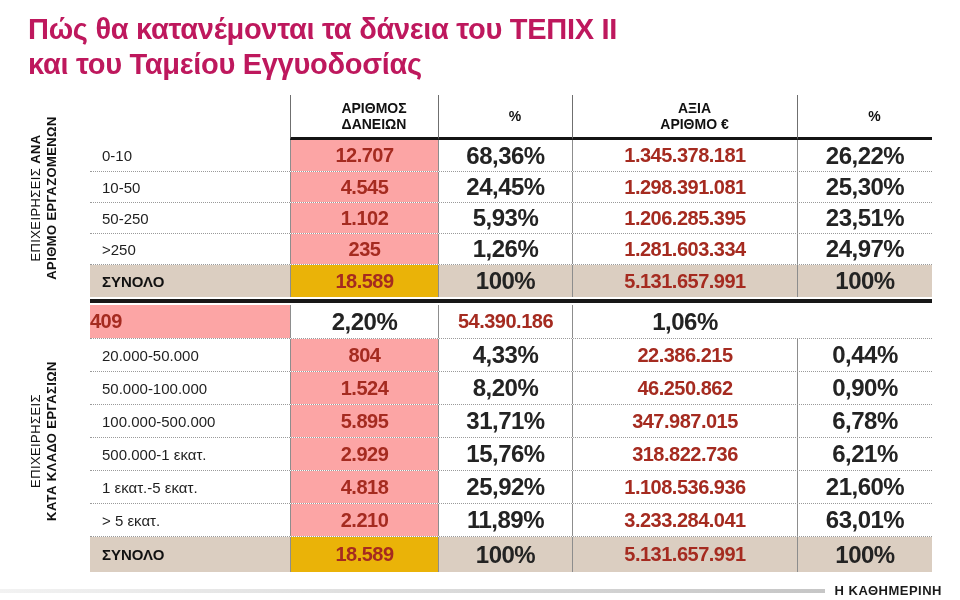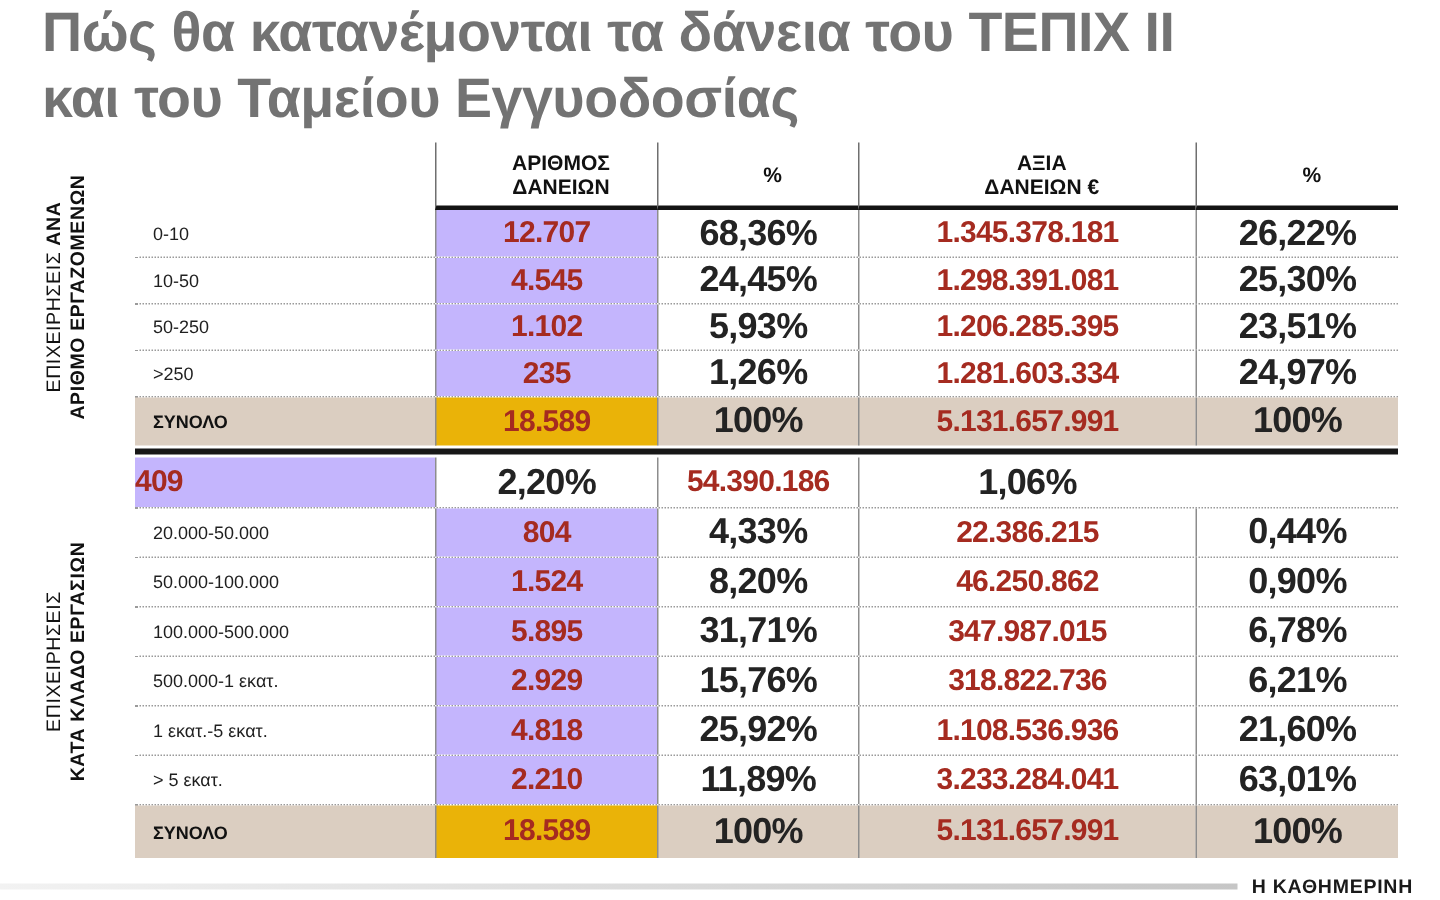--- a/index.html
+++ b/index.html
@@ -3,22 +3,22 @@
 <meta charset="utf-8">
 <style>
   * { margin:0; padding:0; box-sizing:border-box; }
   html,body { background:#ffffff; }
   .page {
     position:relative; width:960px; height:600px; background:#fff;
     font-family:"Liberation Sans", sans-serif; overflow:hidden;
   }
   
   .title {
-    position:absolute; left:28px; top:0;
-    font-size:37px; font-weight:700; color:#737373; line-height:1.2;
+    position:absolute; left:28px; top:12px;
+    font-size:29px; font-weight:700; color:#be185d; line-height:1.2;
     letter-spacing:-0.3px;
   }
   
   .side {
     position:absolute; left:0; width:88px;
     display:flex; align-items:center; justify-content:center;
   }
   .side-1 { top:95px;  height:205px; }
   .side-2 { top:308px; height:266px; }
   .rot {
@@ -40,24 +40,24 @@
   .thead .th + .th { border-left:1px solid #6f6f6f; border-bottom:3px solid #141414; }
   .td {
     display:flex; align-items:center; overflow:hidden;
   }
   .td + .td { border-left:1px solid #8d8d8d; justify-content:center; }
   .section .tr + .tr { border-top:1px dotted #9a9a9a; }
   .s1 .tr { height:31px; }
   .s1 .tr.total { height:33px; }
   .s2 .tr { height:33px; }
   .s2 .tr.total { height:36px; }
-  .td.label { font-size:12px; color:#1f1f1f; padding-left:12px; }
+  .td.label { font-size:15px; color:#1f1f1f; padding-left:12px; }
   .total .td.label { font-weight:700; color:#111; }
   .td.num {
-    background:#c4b5fd; font-size:20px; font-weight:700; color:#a52b20;
+    background:#fca5a5; font-size:20px; font-weight:700; color:#a52b20;
     letter-spacing:-0.5px;
   }
   .td.pct { font-size:24px; font-weight:700; color:#232323; letter-spacing:-0.5px; }
   .td.val { font-size:20px; font-weight:700; color:#a52b20; letter-spacing:-0.5px; }
   .total .td { background:#dbcec1; }
   .total .td.num { background:#eab308; }
   .divider { height:4px; background:#171717; margin:2px 0; }
   
   .footer {
     position:absolute; left:0; right:18px; top:583px;
@@ -92,21 +92,21 @@
   </div>
 
   <div class="table">
 
     <div class="tr thead">
       <div class="th"></div>
       <div class="th">ΑΡΙΘΜΟΣ
 ΔΑΝΕΙΩΝ</div>
       <div class="th">%</div>
       <div class="th">ΑΞΙΑ
-ΔΑΝΕΙΩΝ €</div>
+ΑΡΙΘΜΟ €</div>
       <div class="th">%</div>
     </div>
 
     <div class="section s1">
       <div class="tr">
         <div class="td label">0-10</div>
         <div class="td num">12.707</div>
         <div class="td pct">68,36%</div>
         <div class="td val">1.345.378.181</div>
         <div class="td pct">26,22%</div>

